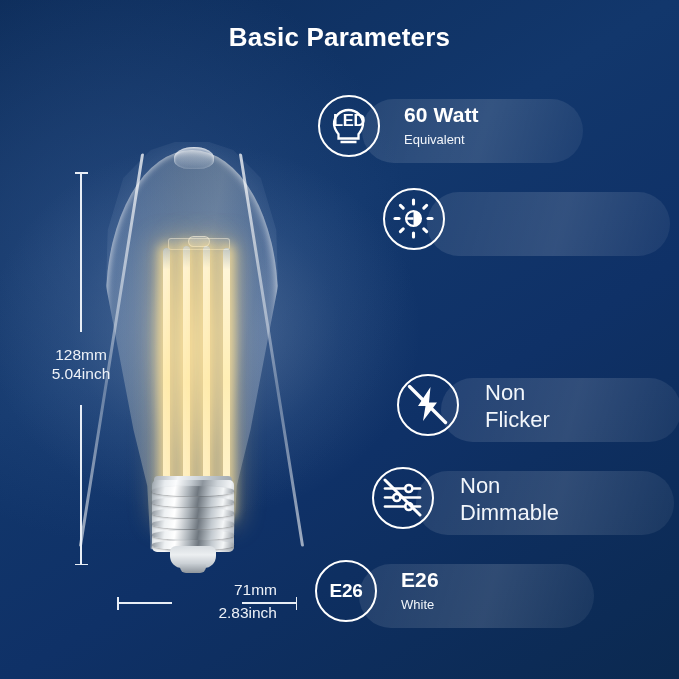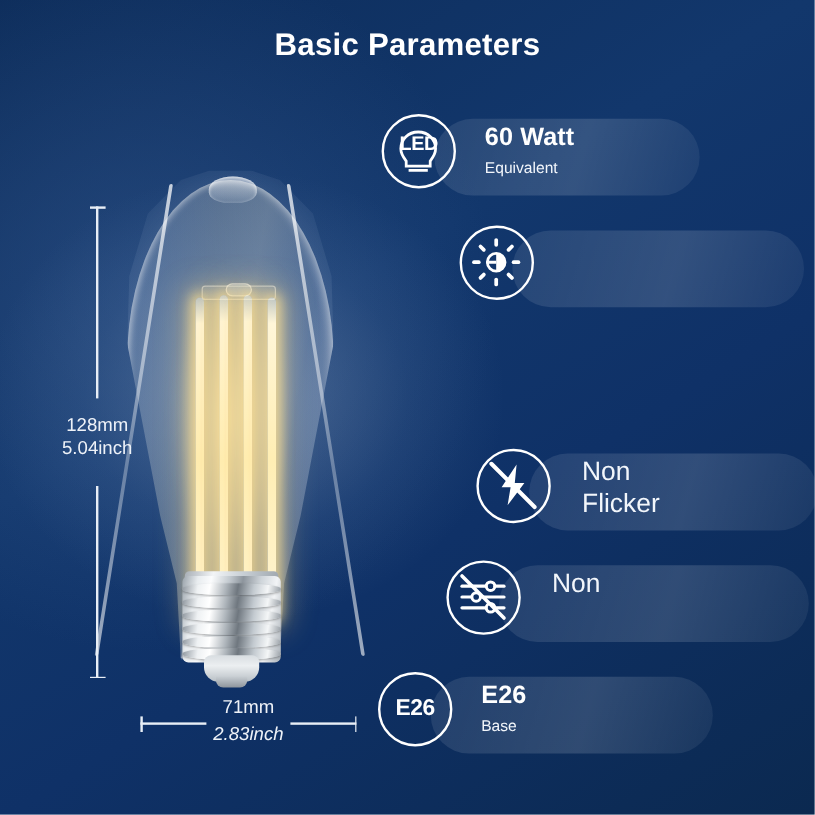--- a/index.html
+++ b/index.html
@@ -158,23 +158,23 @@
   .dim-h { position:absolute; left:117px; top:602px; width:180px; height:1px; }
   .dim-h .seg { position:absolute; top:0; height:1.5px; background:#e8eef6; }
   .dim-h .s-l { left:0; width:55px; }
   .dim-h .s-r { right:0; width:55px; }
   .dim-h .cap { position:absolute; top:-5px; width:1.5px; height:13px; background:#e8eef6; }
   .dim-h .cap-l { left:0; }
   .dim-h .cap-r { right:0; }
 
   .dim-h-label {
     position:absolute; left:137px; top:578px; width:140px;
-    text-align:center; color:#eef2f8; font-size:15.5px; line-height:23px;
-  }
-  .dim-h-label .l2 { display:block;font-style:italic; }
+    text-align:right; color:#eef2f8; font-size:15.5px; line-height:23px;
+  }
+  .dim-h-label .l2 { display:block; }
 
   
   .row { position:absolute; height:72px; }
   .pill {
     position:absolute; top:4px; height:64px; border-radius:32px;
     background:linear-gradient(105deg, rgba(255,255,255,0.085) 0%, rgba(255,255,255,0.145) 55%, rgba(255,255,255,0.055) 100%);
   }
   .ico {
     position:absolute; left:0; top:0;
     width:62px; height:62px; border-radius:50%;
@@ -345,27 +345,28 @@
           <line x1="38.5" y1="37.5" x2="46" y2="37.5"></line>
         </g>
         <circle cx="34.8" cy="19.5" r="3.6" fill="none" stroke="#ffffff" stroke-width="2.5"></circle>
         <circle cx="22.8" cy="28.5" r="3.6" fill="none" stroke="#ffffff" stroke-width="2.5"></circle>
         <circle cx="34.8" cy="37.5" r="3.6" fill="none" stroke="#ffffff" stroke-width="2.5"></circle>
         <line x1="11" y1="11" x2="46" y2="46" stroke="#ffffff" stroke-width="3" stroke-linecap="round"></line>
       </svg>
     </div>
     <div class="txt">
       <div class="t-both">Non</div>
+      <div class="t-both">Dimmable</div>
     </div>
   </div>
 
   <div class="row r6">
     <div class="pill"></div>
     <div class="ico">
       <div class="ico-txt" style="font-size:19px;">E26</div>
     </div>
     <div class="txt">
       <div class="t-a">E26</div>
-      <div class="t-b">Base</div>
+      <div class="t-b">White</div>
     </div>
   </div>
 
 </div>
 
 </body></html>

